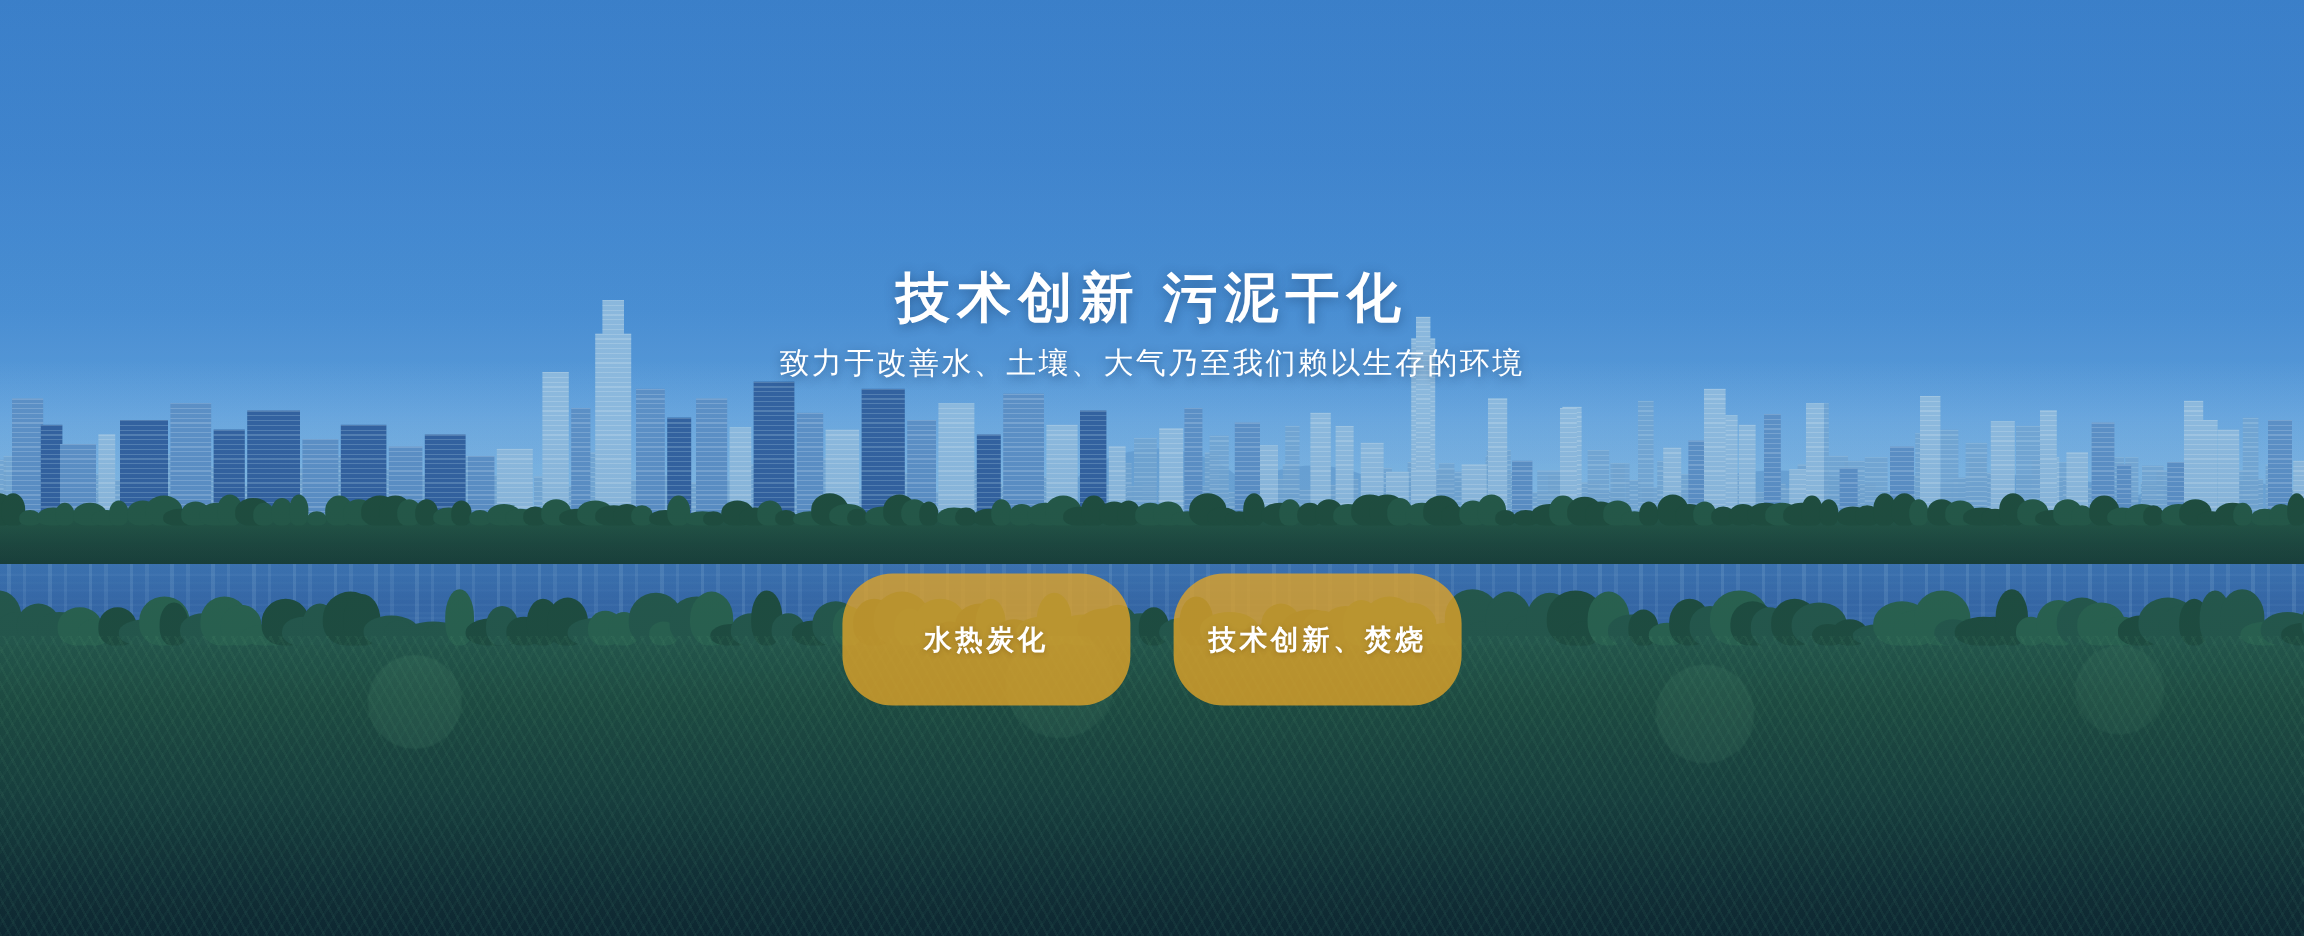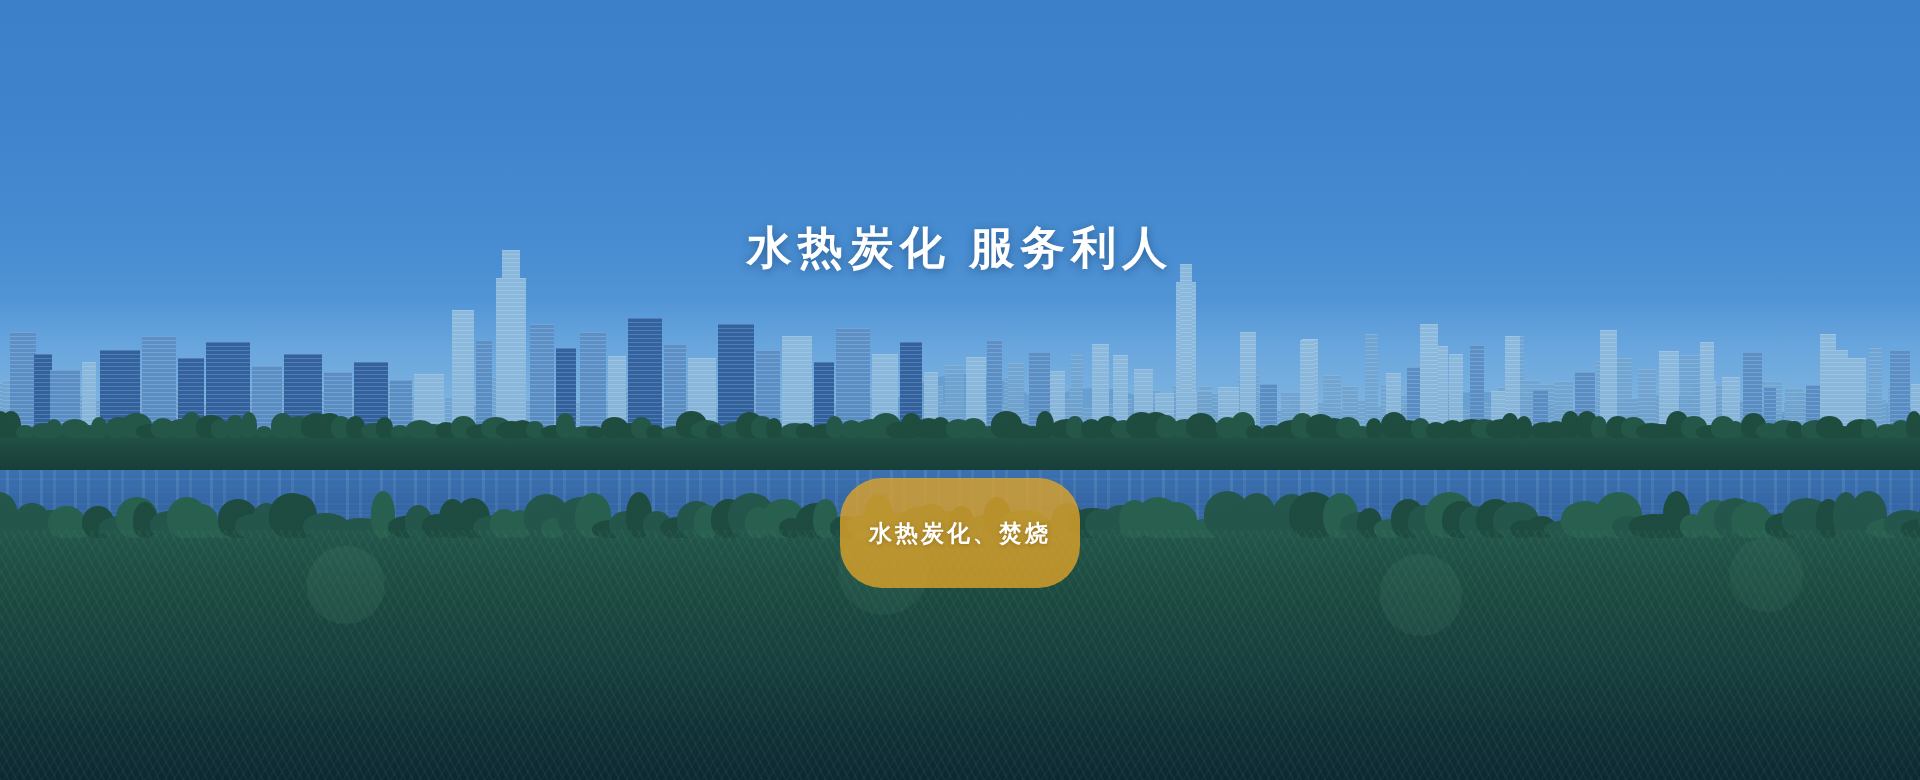--- a/index.html
+++ b/index.html
@@ -625,20 +625,22 @@
         <div class="blob" style="left: 1901px; top: 7px; width: 39px; height: 19px; background: rgb(39, 81, 47);"></div>
         <div class="blob" style="left: 1918px; top: -15px; width: 45px; height: 41px; background: rgb(47, 93, 60);"></div>
       </div>
     <div class="bushtex"></div>
   </div>
 
   <div class="tint"></div>
   <div class="tint2"></div>
 
   <div class="content">
-    <h1 class="title">水热炭化  服务利人</h1>
+    <h1 class="title">技术创新  污泥干化</h1>
+    <p class="subtitle">致力于改善水、土壤、大气乃至我们赖以生存的环境</p>
 
     <div class="btnrow">
-      <button class="pill">水热炭化、焚烧</button>
+      <button class="pill">水热炭化</button>
+      <button class="pill">技术创新、焚烧</button>
     </div>
   </div>
 
 </div>
 
 </body></html>

